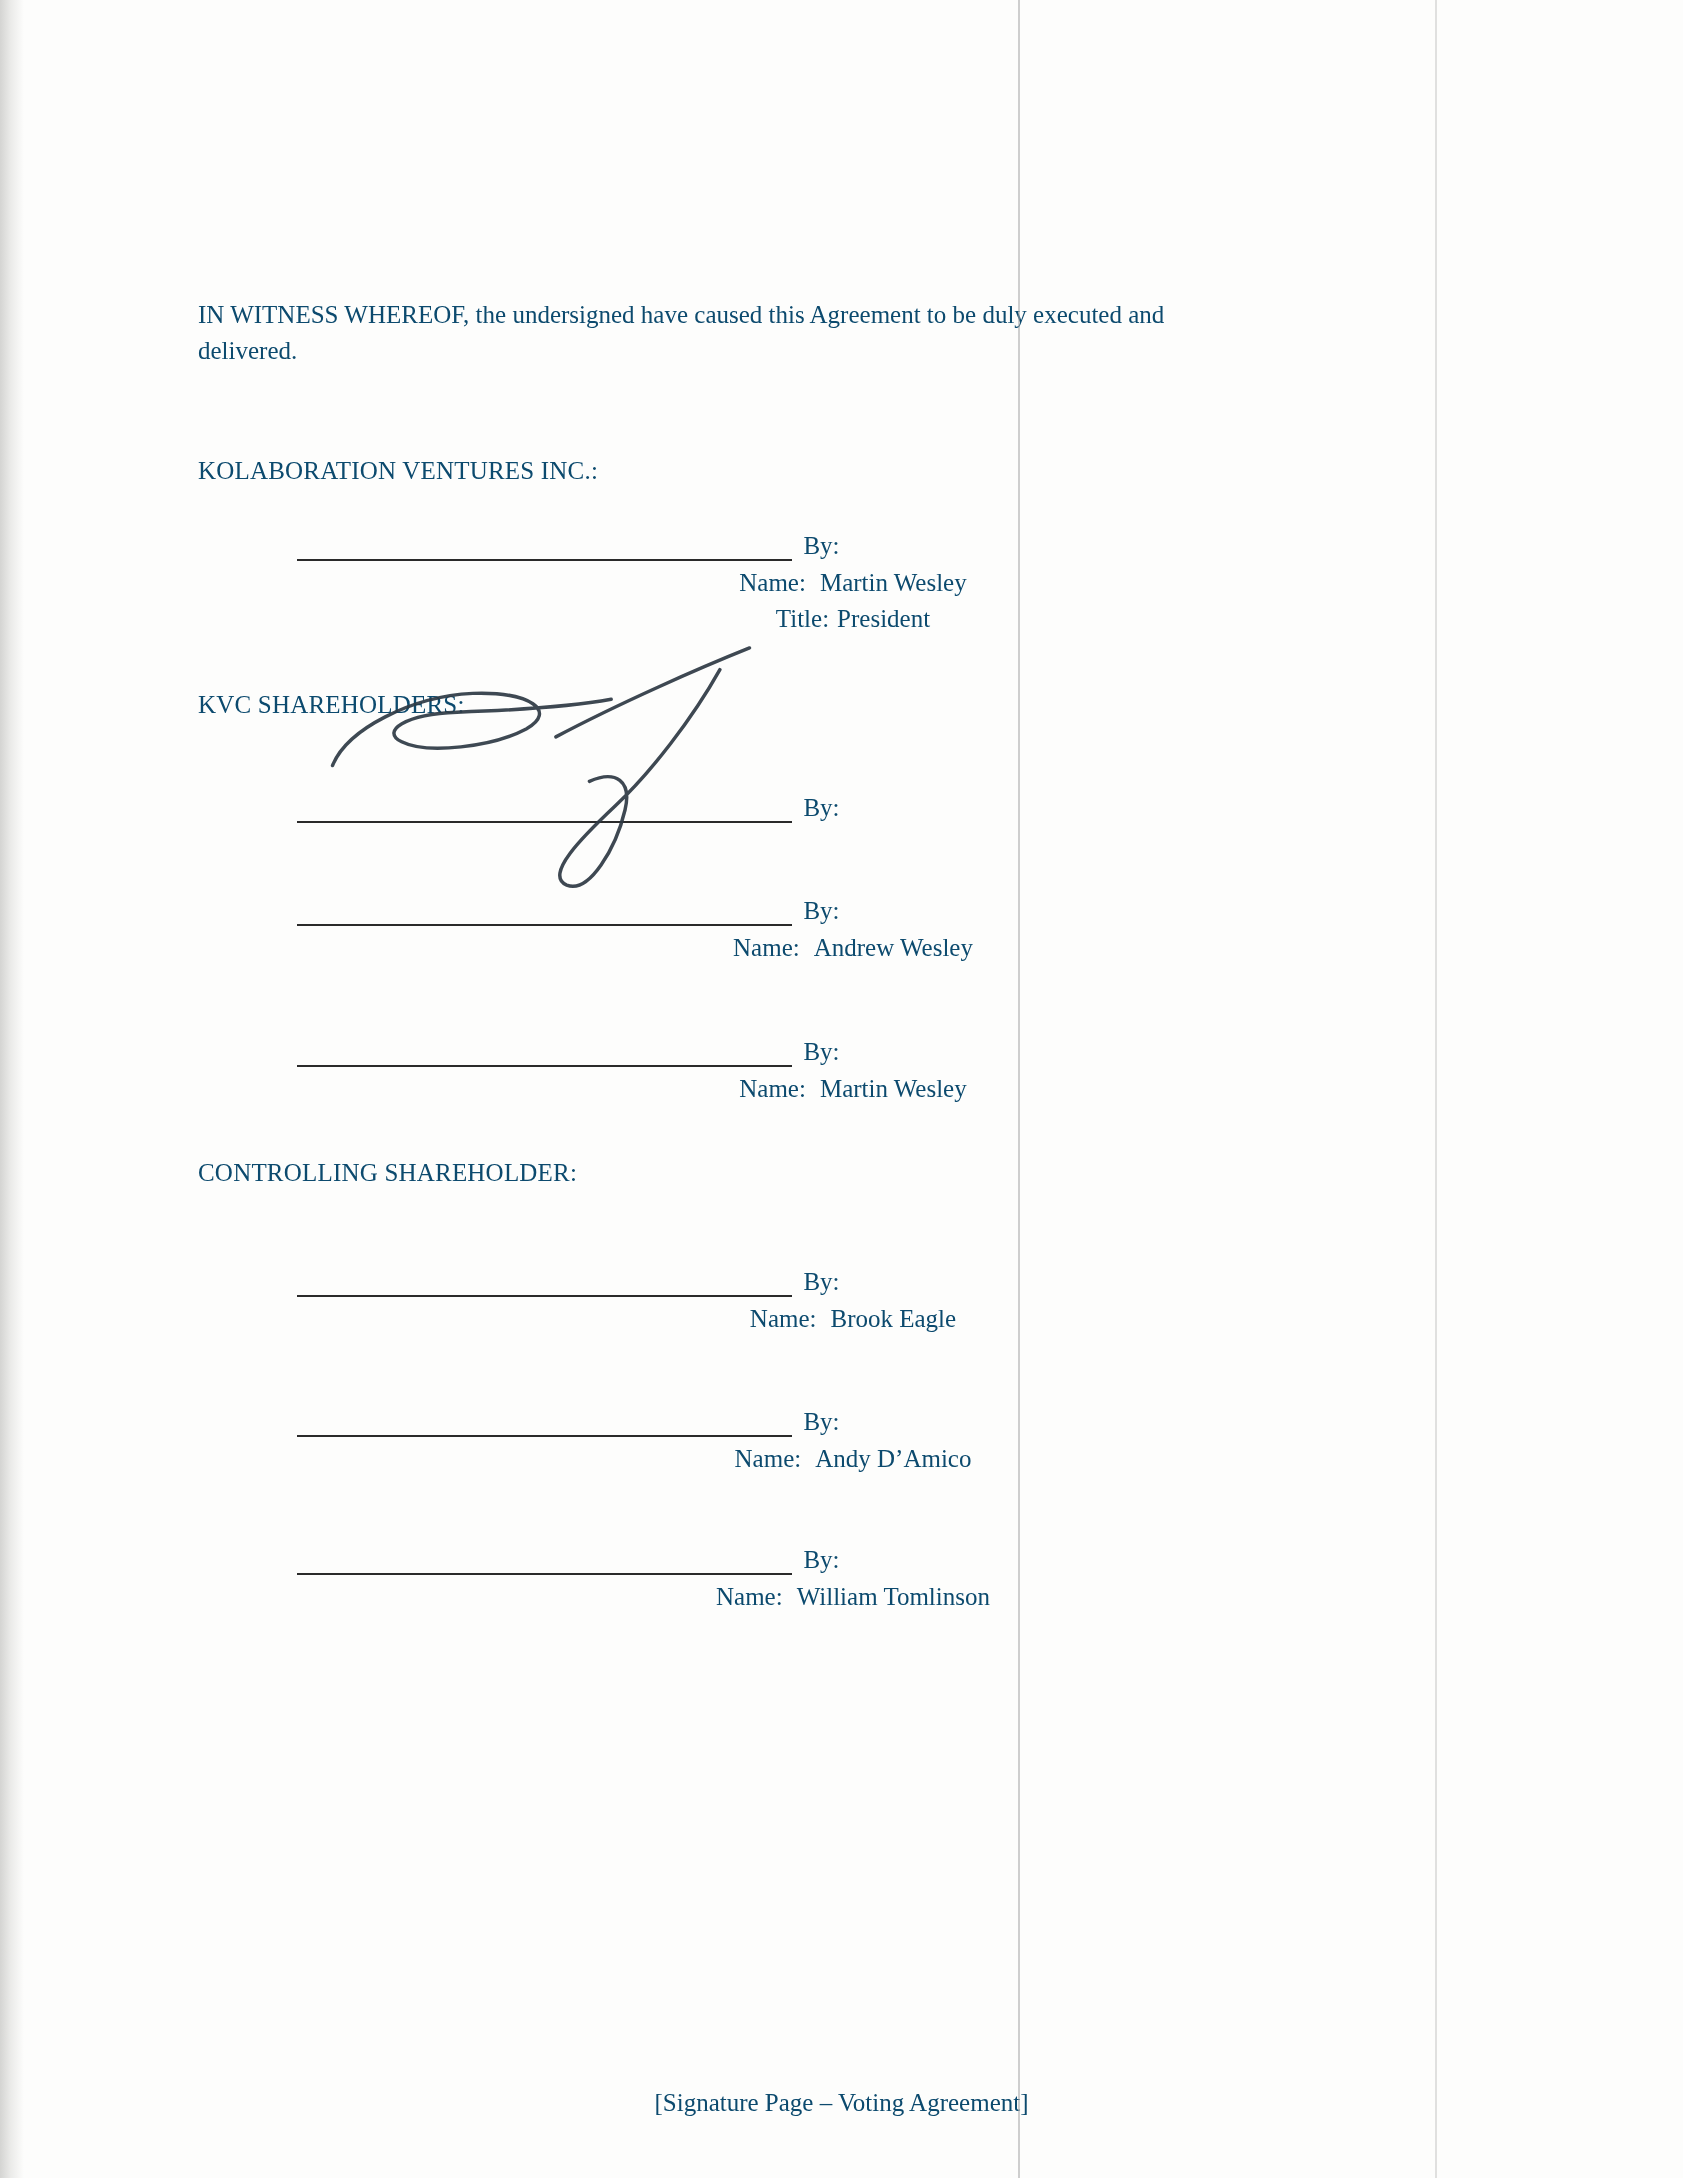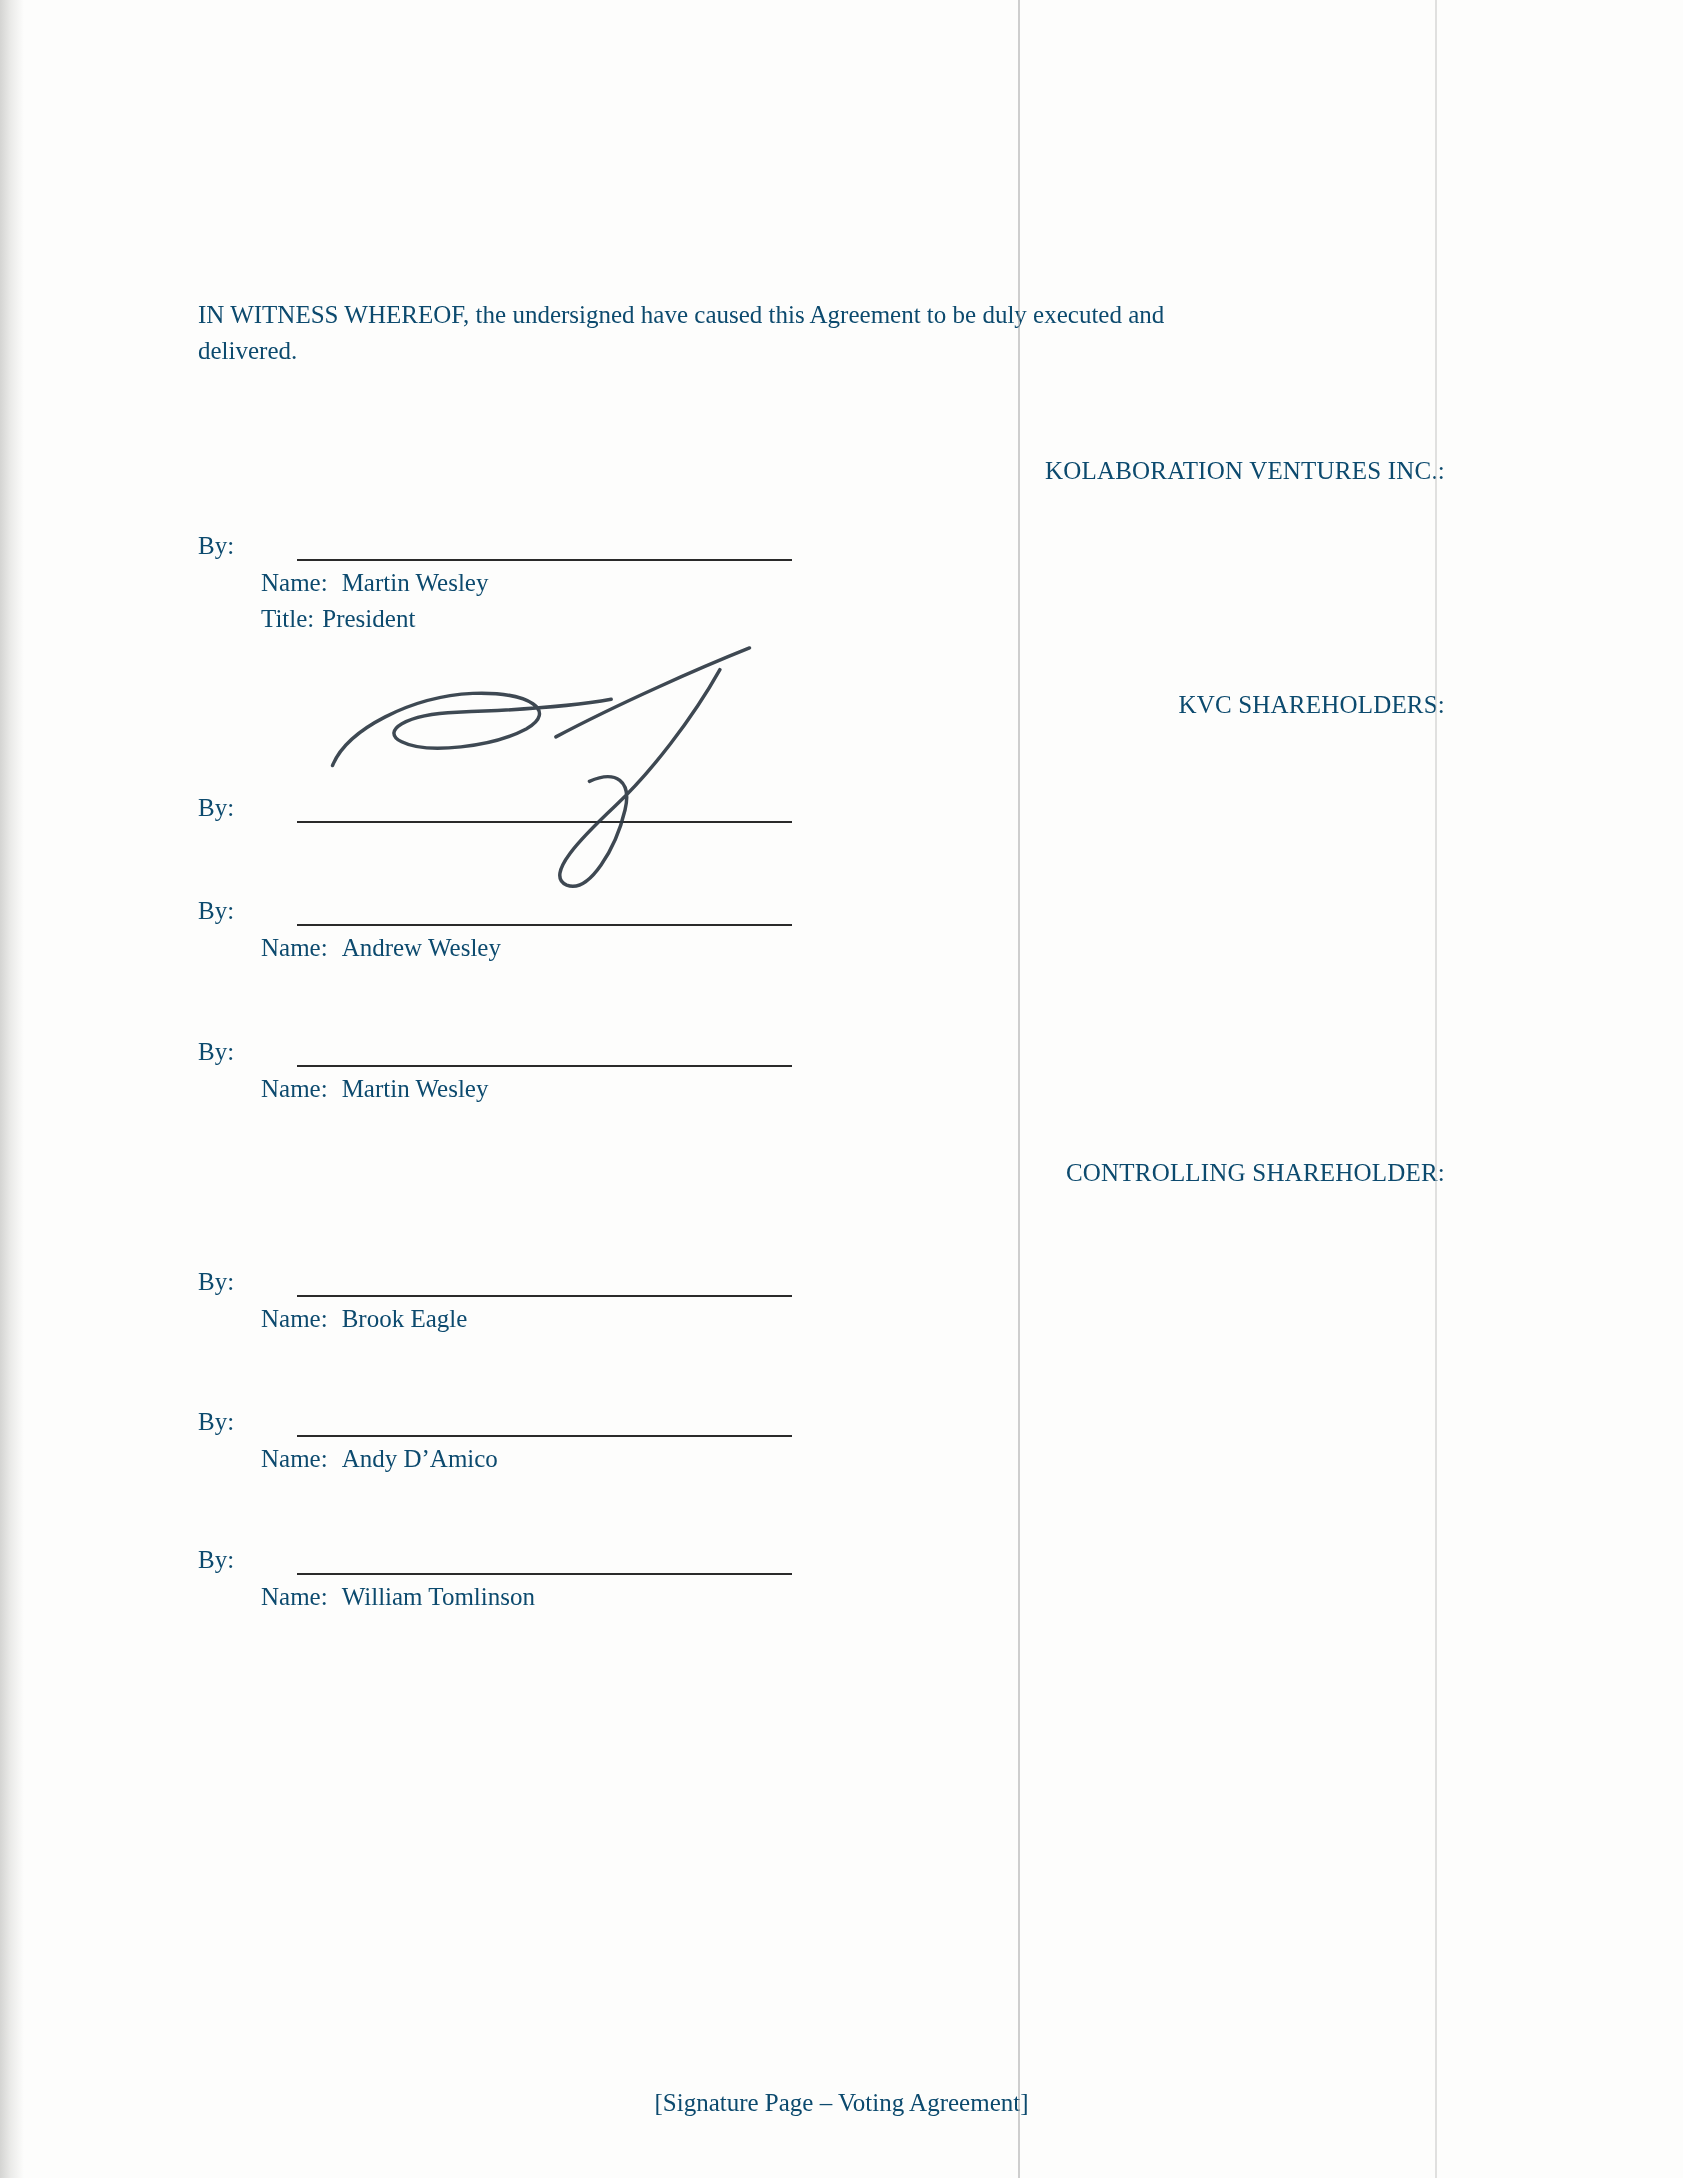--- a/index.html
+++ b/index.html
@@ -43,23 +43,22 @@
     width: 1247px;
     z-index: 2;
     font-size: 25px;
   }
   .intro-line {
     line-height: 36px;
   }
   .heading {
     line-height: 36px;
     letter-spacing: 0.2px;
-    text-align: right;
-  }
-  .sig-block { position: relative; }
+  }
+  .sig-block { position: relative; text-align: center; }
   .by-row {
     position: relative;
     height: 37px;
   }
   .by { line-height: 37px; display: inline-block; }
   .sig-line {
     position: absolute;
     left: 99px;
     bottom: 3px;
     width: 495px;

